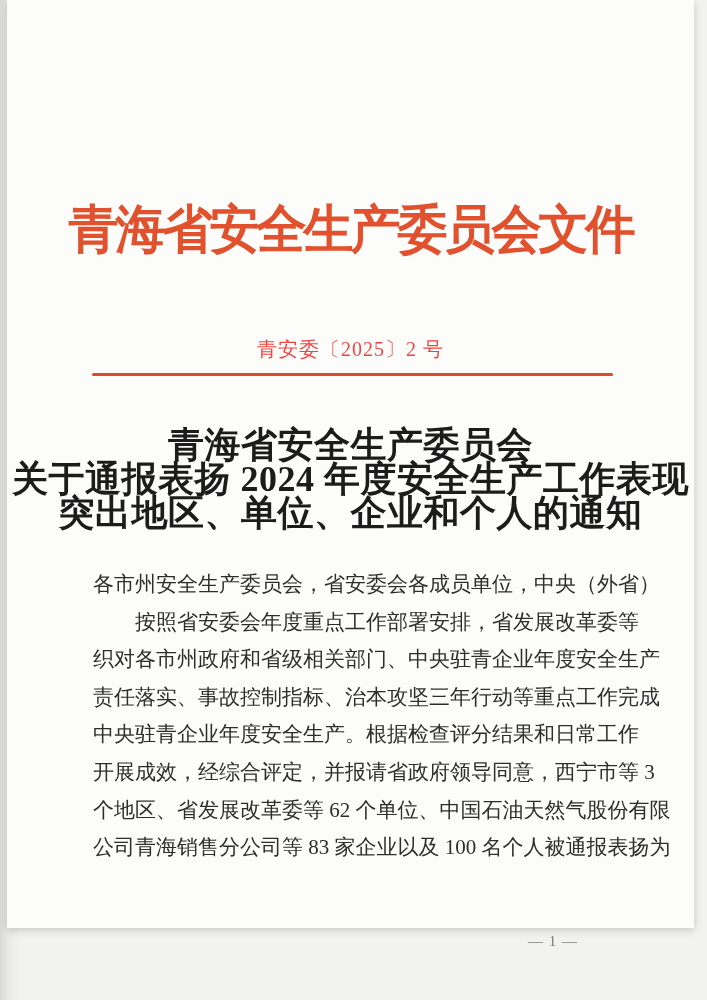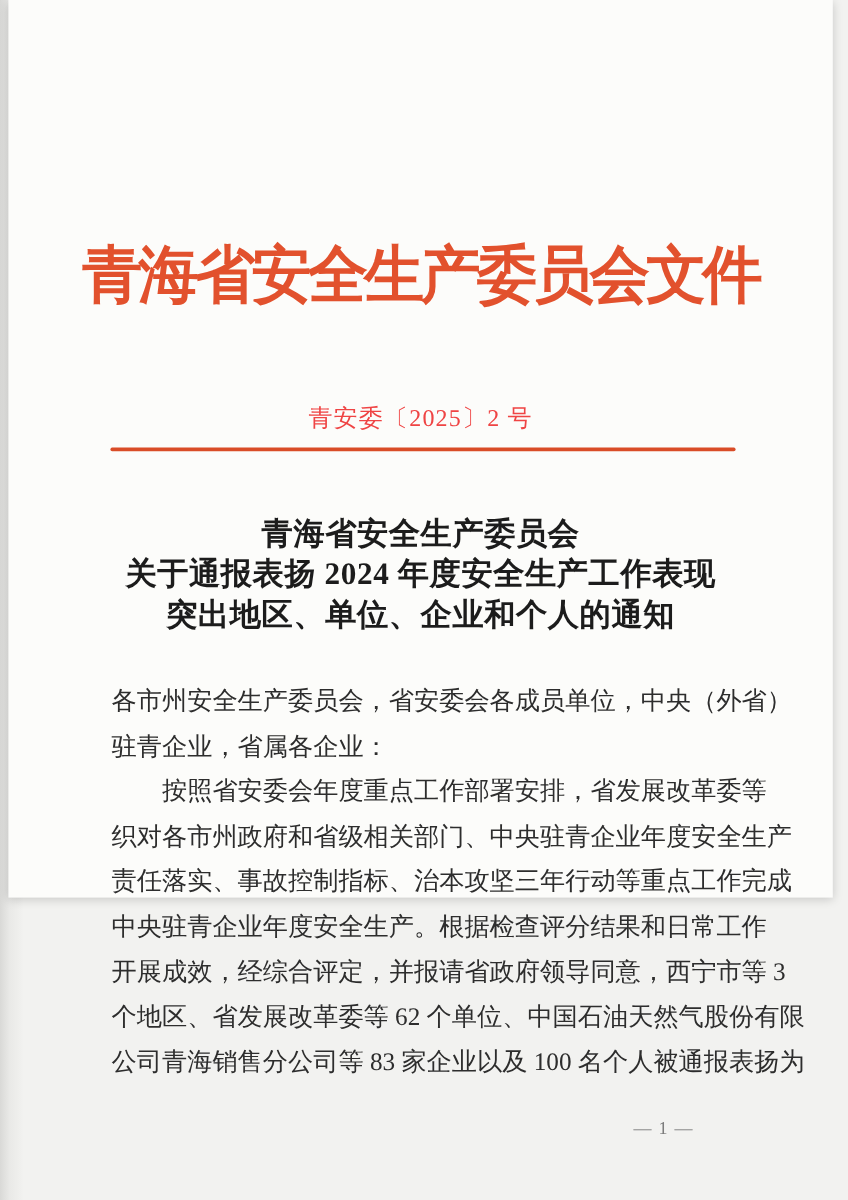--- a/index.html
+++ b/index.html
@@ -10,21 +10,21 @@
     overflow: hidden;
   }
   .canvas {
     position: relative;
     width: 707px; height: 1000px;
     background: linear-gradient(90deg, #d9d9d7 0px, #e9e9e7 8px, #f2f2f0 20px);
   }
   .page {
     position: absolute;
     left: 7px; top: 0;
-    width: 687px; height: 748px;
+    width: 687px; height: 928px;
     background: #fcfcfa;
     box-shadow: 0 2px 8px rgba(0,0,0,0.18);
   }
   .header-title {
     position: absolute;
     top: 198px; left: 0; right: 0;
     text-align: center;
     font-size: 50px;
     line-height: 62px;
     font-weight: bold;
@@ -47,21 +47,21 @@
     top: 373px; left: 85px;
     width: 521px; height: 3px;
     background: #d94c27;
     border-radius: 2px;
   }
   .doc-title {
     position: absolute;
     top: 428px; left: 0; right: 0;
     text-align: center;
     font-weight: bold;
-    font-size: 26px;
+    font-size: 36px;
     line-height: 34px;
     color: #1c1c1c;
     letter-spacing: 0.5px;
   }
   .doc-title .title-line { white-space: nowrap; }
   .body-text {
     position: absolute;
     top: 566px; left: 86px;
     width: 524px;
     font-size: 21px;
@@ -106,21 +106,20 @@
     <div class="red-rule"></div>
 
     <div class="doc-title">
       <div class="title-line">青海省安全生产委员会</div>
       <div class="title-line">关于通报表扬 2024 年度安全生产工作表现</div>
       <div class="title-line">突出地区、单位、企业和个人的通知</div>
     </div>
 
     <div class="body-text">
       <div class="body-line">各市州安全生产委员会，省安委会各成员单位，中央（外省）</div>
-      <div class="body-line short">驻青企业，省属各企业：</div>
       <div class="body-line indent">按照省安委会年度重点工作部署安排，省发展改革委等</div>
       <div class="body-line">织对各市州政府和省级相关部门、中央驻青企业年度安全生产</div>
       <div class="body-line">责任落实、事故控制指标、治本攻坚三年行动等重点工作完成</div>
       <div class="body-line">中央驻青企业年度安全生产。根据检查评分结果和日常工作</div>
       <div class="body-line">开展成效，经综合评定，并报请省政府领导同意，西宁市等 3</div>
       <div class="body-line">个地区、省发展改革委等 62 个单位、中国石油天然气股份有限</div>
       <div class="body-line">公司青海销售分公司等 83 家企业以及 100 名个人被通报表扬为</div>
     </div>
 
     <div class="page-number">— 1 —</div>

